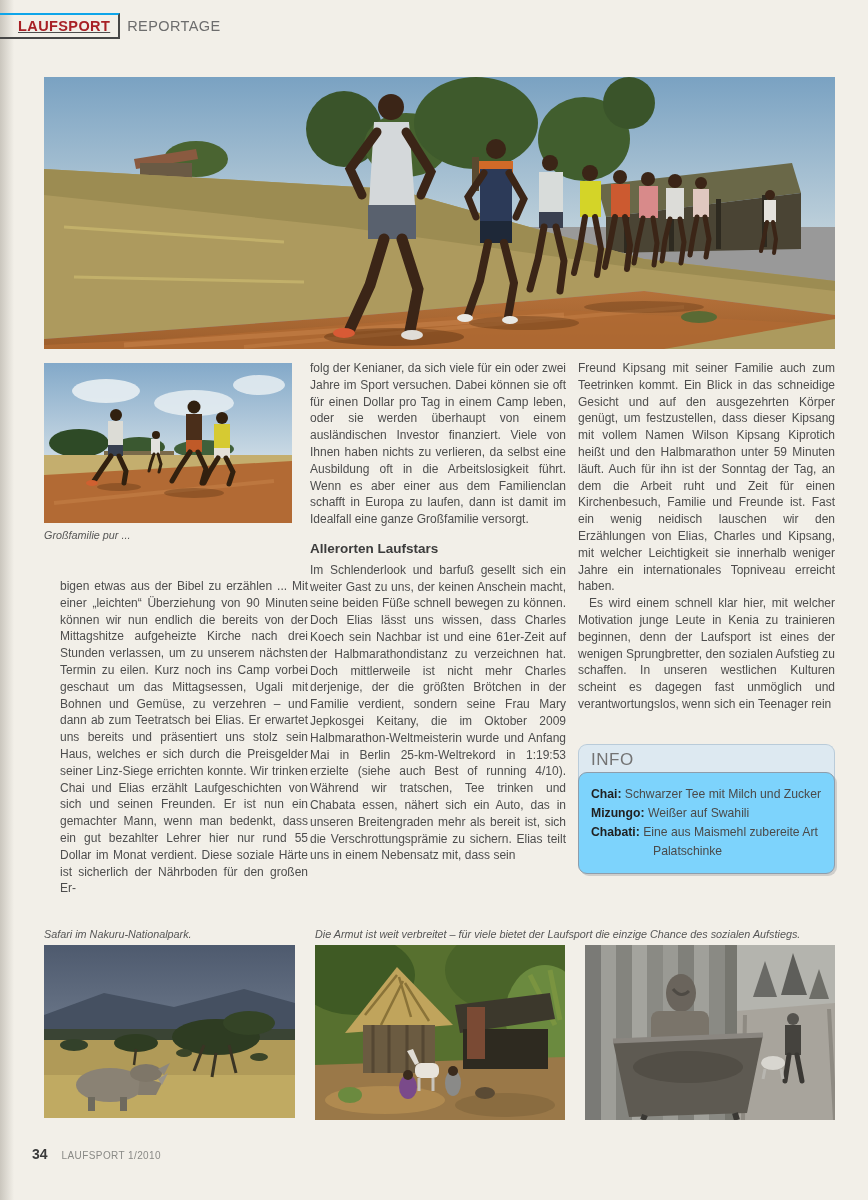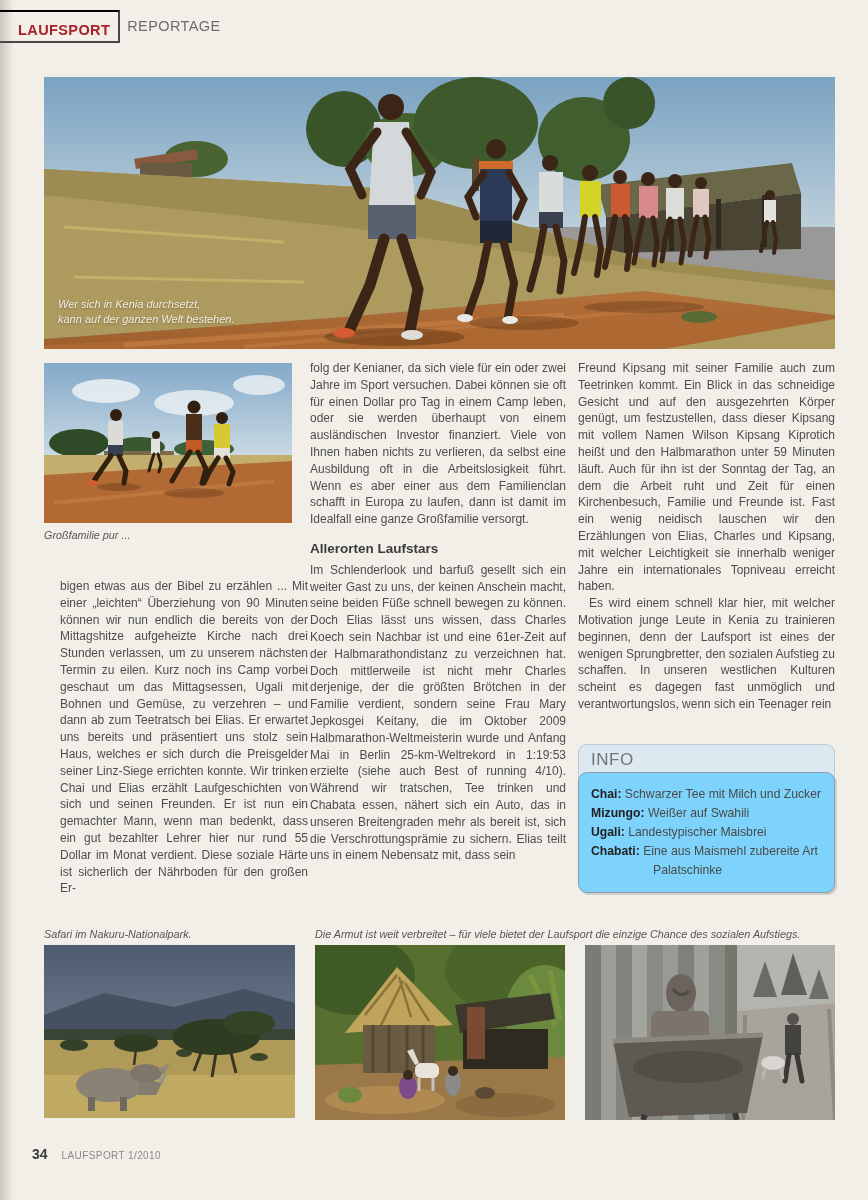--- a/index.html
+++ b/index.html
@@ -10,22 +10,22 @@
     color:#4e4e4e;
   }
   .page-edge-shadow{
     position:absolute;left:0;top:0;width:14px;height:1200px;
     background:linear-gradient(to right,rgba(110,104,92,.30),rgba(110,104,92,0));
     pointer-events:none;
   }
   
   .masthead{position:absolute;left:0;top:14px;height:24px;display:flex;align-items:center;}
   .brand-box{
-    border-top:2px solid #000000;border-bottom:2px solid #474747;border-right:2px solid #474747;
-    padding:9px 8px 2px 18px;display:inline-block;
+    border-top:2px solid #0ea5e9;border-bottom:2px solid #474747;border-right:2px solid #474747;
+    padding:2px 8px 2px 18px;display:inline-block;text-decoration:underline;
   }
   .brand{color:#a82025;font-weight:bold;font-size:14.5px;letter-spacing:.4px;}
   .section{color:#6d6d6d;font-size:14.5px;letter-spacing:.4px;margin-left:7px;font-weight:500;}
   
   .photo{position:absolute;overflow:hidden;background:#999;}
   .photo svg{display:block;}
   #hero{left:44px;top:77px;width:791px;height:272px;}
   #small-photo{left:44px;top:363px;width:248px;height:160px;}
   #photo-safari{left:44px;top:945px;width:251px;height:173px;}
   #photo-village{left:315px;top:945px;width:250px;height:175px;}
@@ -183,24 +183,20 @@
         <polyline points="661,140 665,162 662,180" stroke="#3b2517" stroke-width="5" fill="none" stroke-linecap="round"></polyline>
     </g>
 
     <g>
       <circle cx="726" cy="118" r="5" fill="#3b2517"></circle>
       <rect x="720" y="123" width="12" height="22" fill="#e4e2dc"></rect>
       <polyline points="723,145 720,160 717,174" stroke="#3b2517" stroke-width="4" fill="none" stroke-linecap="round"></polyline>
       <polyline points="729,145 732,162 730,176" stroke="#3b2517" stroke-width="4" fill="none" stroke-linecap="round"></polyline>
     </g>
   </svg>
-  <div class="hero-caption">
-    <div>Wer sich in Kenia durchsetzt,</div>
-    <div>kann auf der ganzen Welt bestehen.</div>
-  </div>
 </div>
 
 <div id="small-photo" class="photo">
   <svg width="248" height="160" viewBox="0 0 248 160" preserveAspectRatio="none">
     <defs>
       <linearGradient id="sky2" x1="0" y1="0" x2="0" y2="1">
         <stop offset="0" stop-color="#83a9c9"></stop>
           <stop offset="1" stop-color="#cfdde6"></stop>
       </linearGradient>
     </defs>
@@ -267,24 +263,20 @@
   <div class="info-body">
     <div class="info-entry">
       <b>Chai:</b>
       <span>Schwarzer Tee mit Milch und Zucker</span>
     </div>
     <div class="info-entry">
       <b>Mizungo:</b>
       <span>Weißer auf Swahili</span>
     </div>
     <div class="info-entry">
-      <b>Ugali:</b>
-      <span>Landestypischer Maisbrei</span>
-    </div>
-    <div class="info-entry">
       <b>Chabati:</b>
       <span>Eine aus Maismehl zubereite Art Palatschinke</span>
     </div>
   </div>
 </div>
 
 <div id="caption-safari" class="caption">Safari im Nakuru-Nationalpark.</div>
 <div id="caption-poverty" class="caption">Die Armut ist weit verbreitet – für viele bietet der Laufsport die einzige Chance des sozialen Aufstiegs.</div>
 
 <div id="photo-safari" class="photo">

